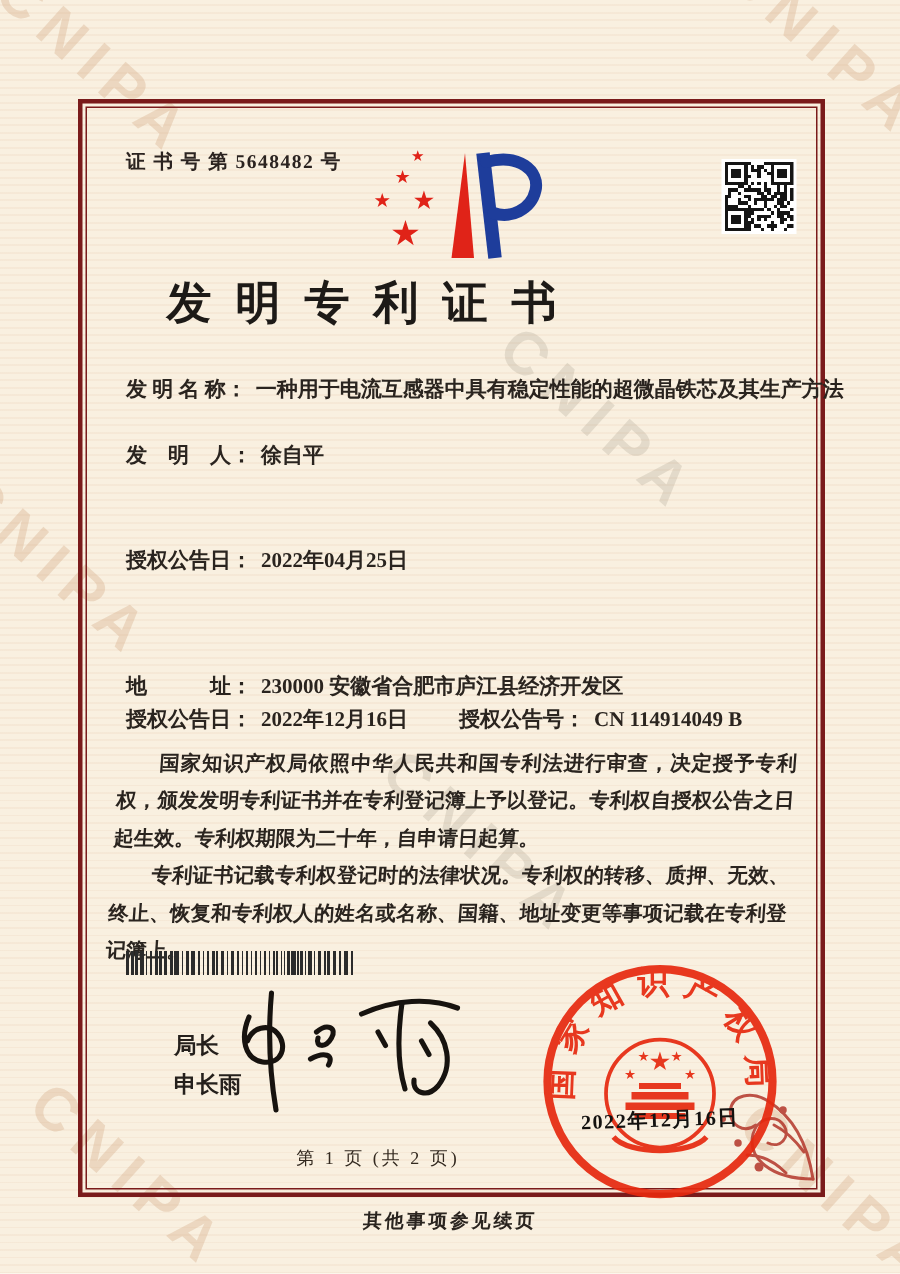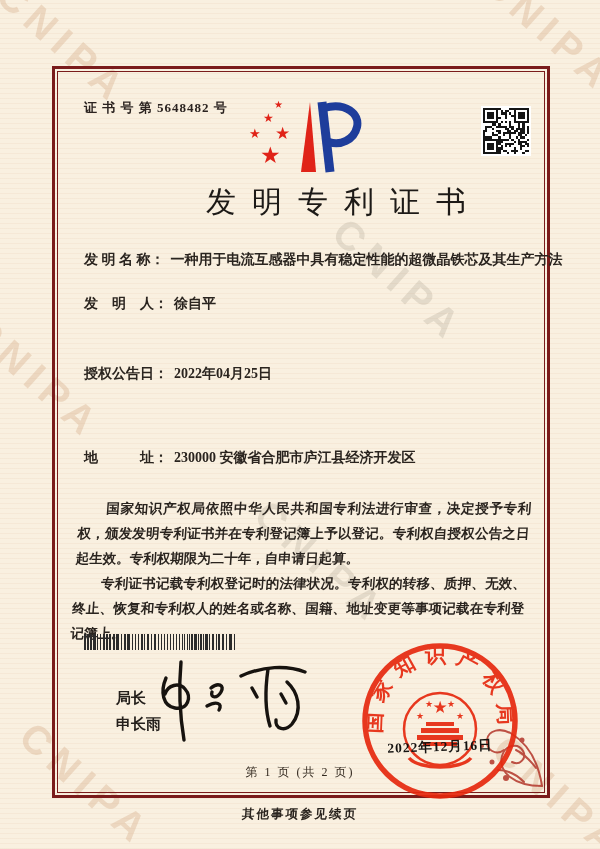--- a/index.html
+++ b/index.html
@@ -20,42 +20,42 @@
     position:absolute;left:52px;top:66px;width:492px;height:726px;
     border:3px solid #7a1b1b;z-index:2;
   }
   .frame-inner{position:absolute;left:2px;top:2px;right:2px;bottom:2px;border:1px solid #7a1b1b;}
   .cert-no{position:absolute;left:84px;top:99px;font-size:13px;font-weight:bold;color:#2b2320;letter-spacing:1px;z-index:3;}
   .logo{position:absolute;left:238px;top:100px;width:130px;height:76px;z-index:3;}
   .logo .star{position:absolute;color:#e02318;line-height:1;}
   .qr{position:absolute;left:481px;top:106px;width:50px;height:50px;background:#fff;padding:2px;box-sizing:border-box;z-index:3;}
   .qr svg{display:block;width:100%;height:100%;}
   .title{
-    position:absolute;left:0;top:182px;width:482px;text-align:right;
-    font-size:30px;font-weight:normal;color:#1d1a17;letter-spacing:16px;padding-left:16px;
+    position:absolute;left:0;top:182px;width:482px;text-align:center;
+    font-size:30px;font-weight:bold;color:#1d1a17;letter-spacing:16px;padding-left:16px;
     box-sizing:border-box;z-index:3;
   }
   .field-row{position:absolute;left:84px;width:452px;font-size:14px;font-weight:bold;color:#2a241f;z-index:3;white-space:nowrap;}
   .field-row .fvalue{margin-left:6px;}
   .field-row .second-pair{position:absolute;left:222px;top:0;}
   .body-text{position:absolute;left:75px;top:496px;width:452px;z-index:3;transform:skewX(-4deg);}
   .body-text p{margin:0;font-size:13.5px;line-height:25px;color:#2a241f;text-indent:2em;text-align:justify;font-weight:600;}
   .barcode{position:absolute;left:84px;top:634px;width:156px;height:16px;z-index:3;}
   .barcode svg{display:block;width:100%;height:100%;}
   .signatory{position:absolute;left:84px;top:685px;z-index:3;font-family:"Liberation Sans","DejaVu Sans",sans-serif;margin-left:32px;}
   .signatory div{font-size:15px;font-weight:bold;color:#25201c;line-height:26px;}
   .signature{position:absolute;left:135px;top:652px;width:195px;height:98px;z-index:4;}
   .ornament{position:absolute;left:428px;top:690px;width:118px;height:100px;z-index:2;opacity:.85;}
   .seal{position:absolute;left:357px;top:638px;width:166px;height:166px;z-index:5;}
   .seal-date{
     position:absolute;left:358px;top:738px;width:164px;text-align:center;
     font-size:13.5px;font-weight:bold;color:#141210;z-index:6;transform:rotate(-2deg);
     letter-spacing:1px;
   }
-  .page-info{position:absolute;left:0;top:764px;width:600px;text-align:center;font-size:12px;color:#33291f;z-index:3;letter-spacing:2px;}
+  .page-info{position:absolute;left:0;top:764px;width:504px;text-align:center;font-size:12px;color:#33291f;z-index:3;letter-spacing:2px;}
   .continuation{position:absolute;left:0;top:806px;width:600px;text-align:center;font-size:12.5px;font-weight:600;color:#2a241f;z-index:3;transform:skewX(-4deg);letter-spacing:2px;}
 </style>
 </head>
 <body>
 
 <div class="page">
 
   <span class="watermark" style="left:-18px;top:20px;">CNIPA</span>
   <span class="watermark" style="left:468px;top:8px;">CNIPA</span>
   <span class="watermark" style="left:-45px;top:355px;">CNIPA</span>
@@ -330,20 +330,26 @@
   </div>
   <div class="field-row" style="top:295px;">
     <span class="flabel">发　明　人：</span><span class="fvalue">徐自平</span>
   </div>
   <div class="field-row" style="top:365px;">
     <span class="flabel">授权公告日：</span><span class="fvalue">2022年04月25日</span>
   </div>
   <div class="field-row" style="top:436px;margin-top:13px;">
     <span class="flabel">地　　　址：</span><span class="fvalue">230000 安徽省合肥市庐江县经济开发区</span>
   </div>
+  <div class="field-row" style="top:471px;">
+    <span class="flabel">授权公告日：</span><span class="fvalue">2022年12月16日</span>
+    <span class="second-pair">
+      <span class="flabel">授权公告号：</span><span class="fvalue">CN 114914049 B</span>
+    </span>
+  </div>
 
   <div class="body-text">
     <p>国家知识产权局依照中华人民共和国专利法进行审查，决定授予专利权，颁发发明专利证书并在专利登记簿上予以登记。专利权自授权公告之日起生效。专利权期限为二十年，自申请日起算。</p>
     <p>专利证书记载专利权登记时的法律状况。专利权的转移、质押、无效、终止、恢复和专利权人的姓名或名称、国籍、地址变更等事项记载在专利登记簿上。</p>
   </div>
 
   <div class="barcode">
     <svg viewBox="0 0 156 16" preserveAspectRatio="none" shape-rendering="crispEdges">
         <g fill="#2b2b2b">
           <rect x="0" y="0" width="2" height="16"></rect>

